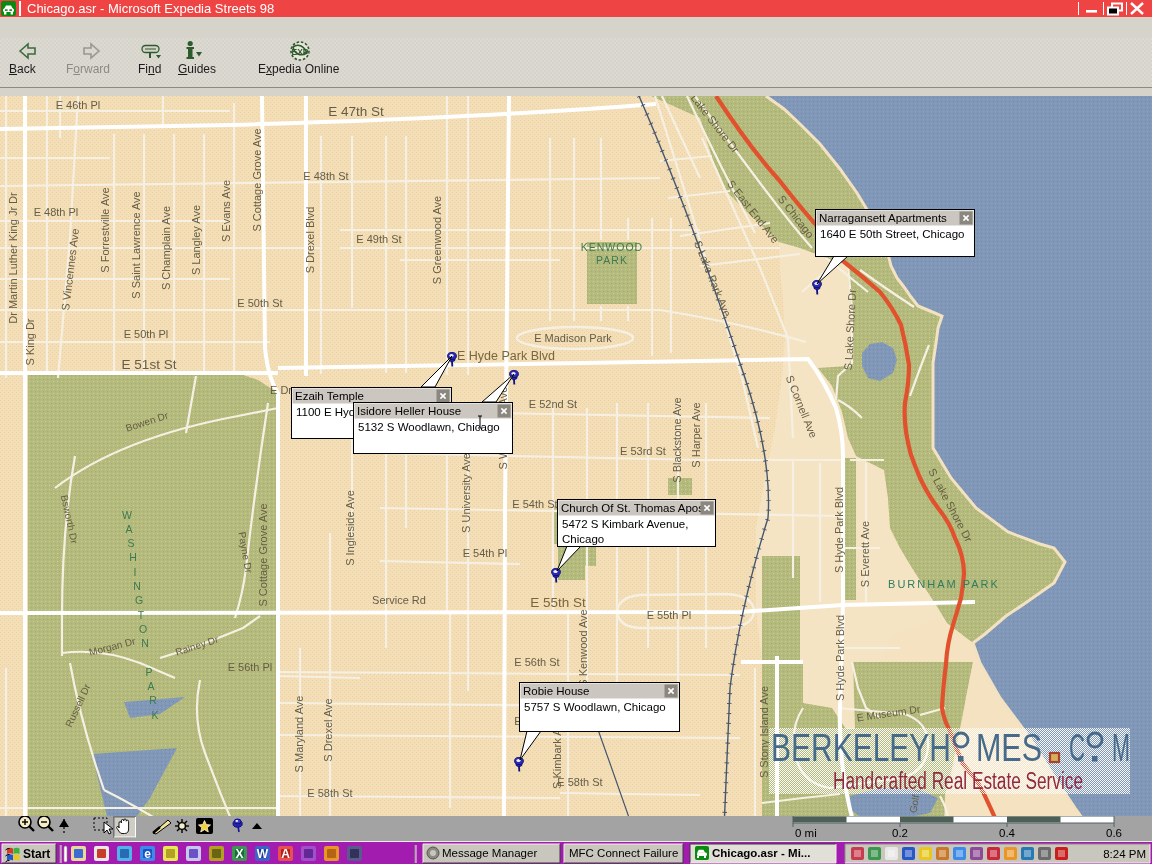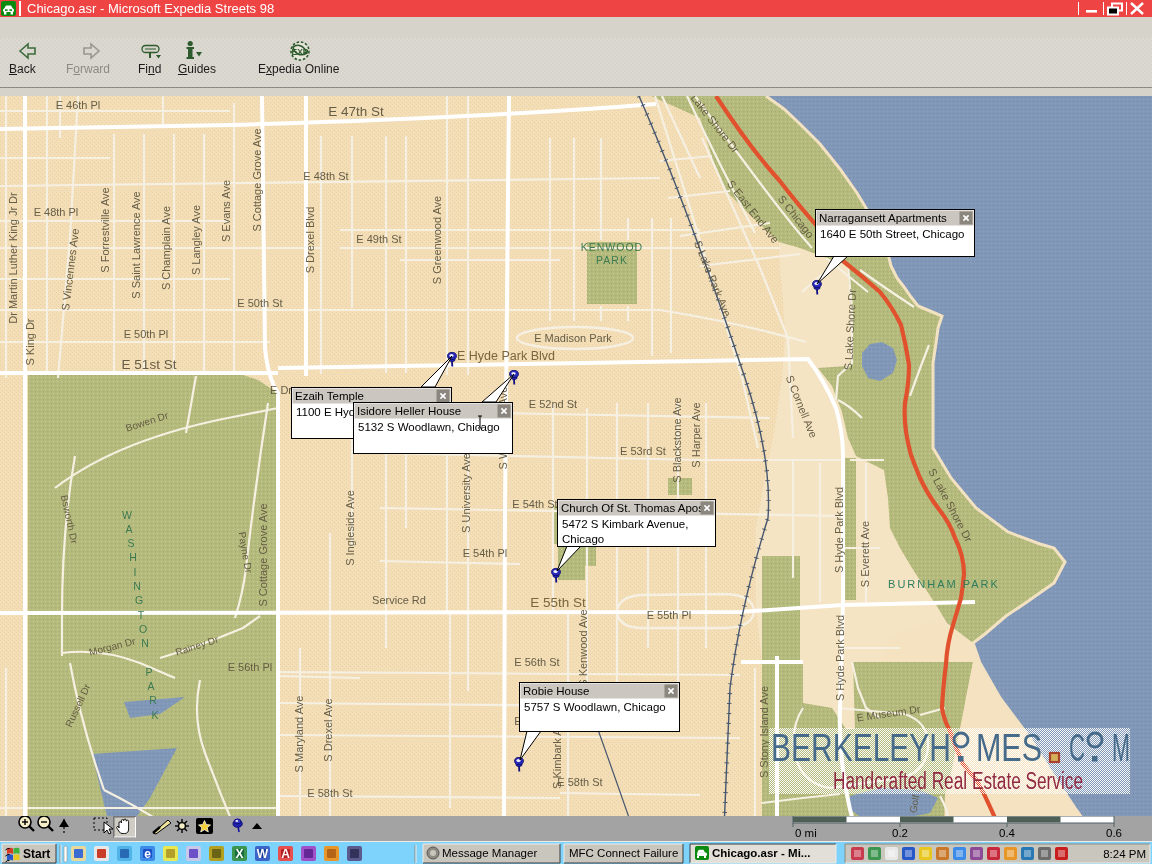--- a/index.html
+++ b/index.html
@@ -5,21 +5,21 @@
 body{width:1152px;height:864px;overflow:hidden;font-family:"Liberation Sans",sans-serif;background:#d6d3cb;}
 #stage{position:relative;width:1152px;height:864px;}
 #titlebar{position:absolute;left:0;top:0;width:1152px;height:17px;background:#ef4444;color:#fff;}
 #titlebar .txt{position:absolute;left:27px;top:1px;font-size:13px;color:#fff;}
 #menubar{position:absolute;left:0;top:17px;width:1152px;height:21px;background:#4e6b49;background-image:repeating-conic-gradient(#55724f 0 25%,#4e6b49 0 50%);background-size:4px 4px;color:#fff;font-size:12px;margin-top:40px;}
 #menubar > span{position:absolute;top:3px;}
 #toolbar{position:absolute;left:0;top:38px;width:1152px;height:50px;background:#d6d3cb;background-image:repeating-conic-gradient(#dcd9d2 0 25%,#d6d3cb 0 50%);background-size:4px 4px;border-bottom:1px solid #8d8a82;box-sizing:border-box;}
 .tblbl{position:absolute;top:24px;font-size:12px;color:#1a1a1a;}
 #maparea{position:absolute;left:0;top:88px;width:1060px;height:728px;margin-top:8px;}
 #mtools{position:absolute;left:0;top:816px;width:1152px;height:25px;background:#a3a3a3;}
-#taskbar{position:absolute;left:0;top:841px;width:1152px;height:23px;background:#7dd3fc;border-top:1px solid #eeebe6;box-sizing:border-box;}
+#taskbar{position:absolute;left:0;top:841px;width:1152px;height:23px;background:#a21caf;border-top:1px solid #eeebe6;box-sizing:border-box;}
 .u{text-decoration:underline;}
 </style></head>
 <body>
 <div id="stage">
 <div id="titlebar">
  <svg width="1152" height="17" style="position:absolute;left:0;top:0">
   <rect x="1" y="1" width="15" height="15" rx="2" fill="#0b8a10"></rect>
   <g fill="#fff">
           <path d="M4 9 l2 -3.5 h5 l2 3.5 z"></path>
           <rect x="3" y="8.5" width="11" height="3.6" rx="1.5"></rect>

